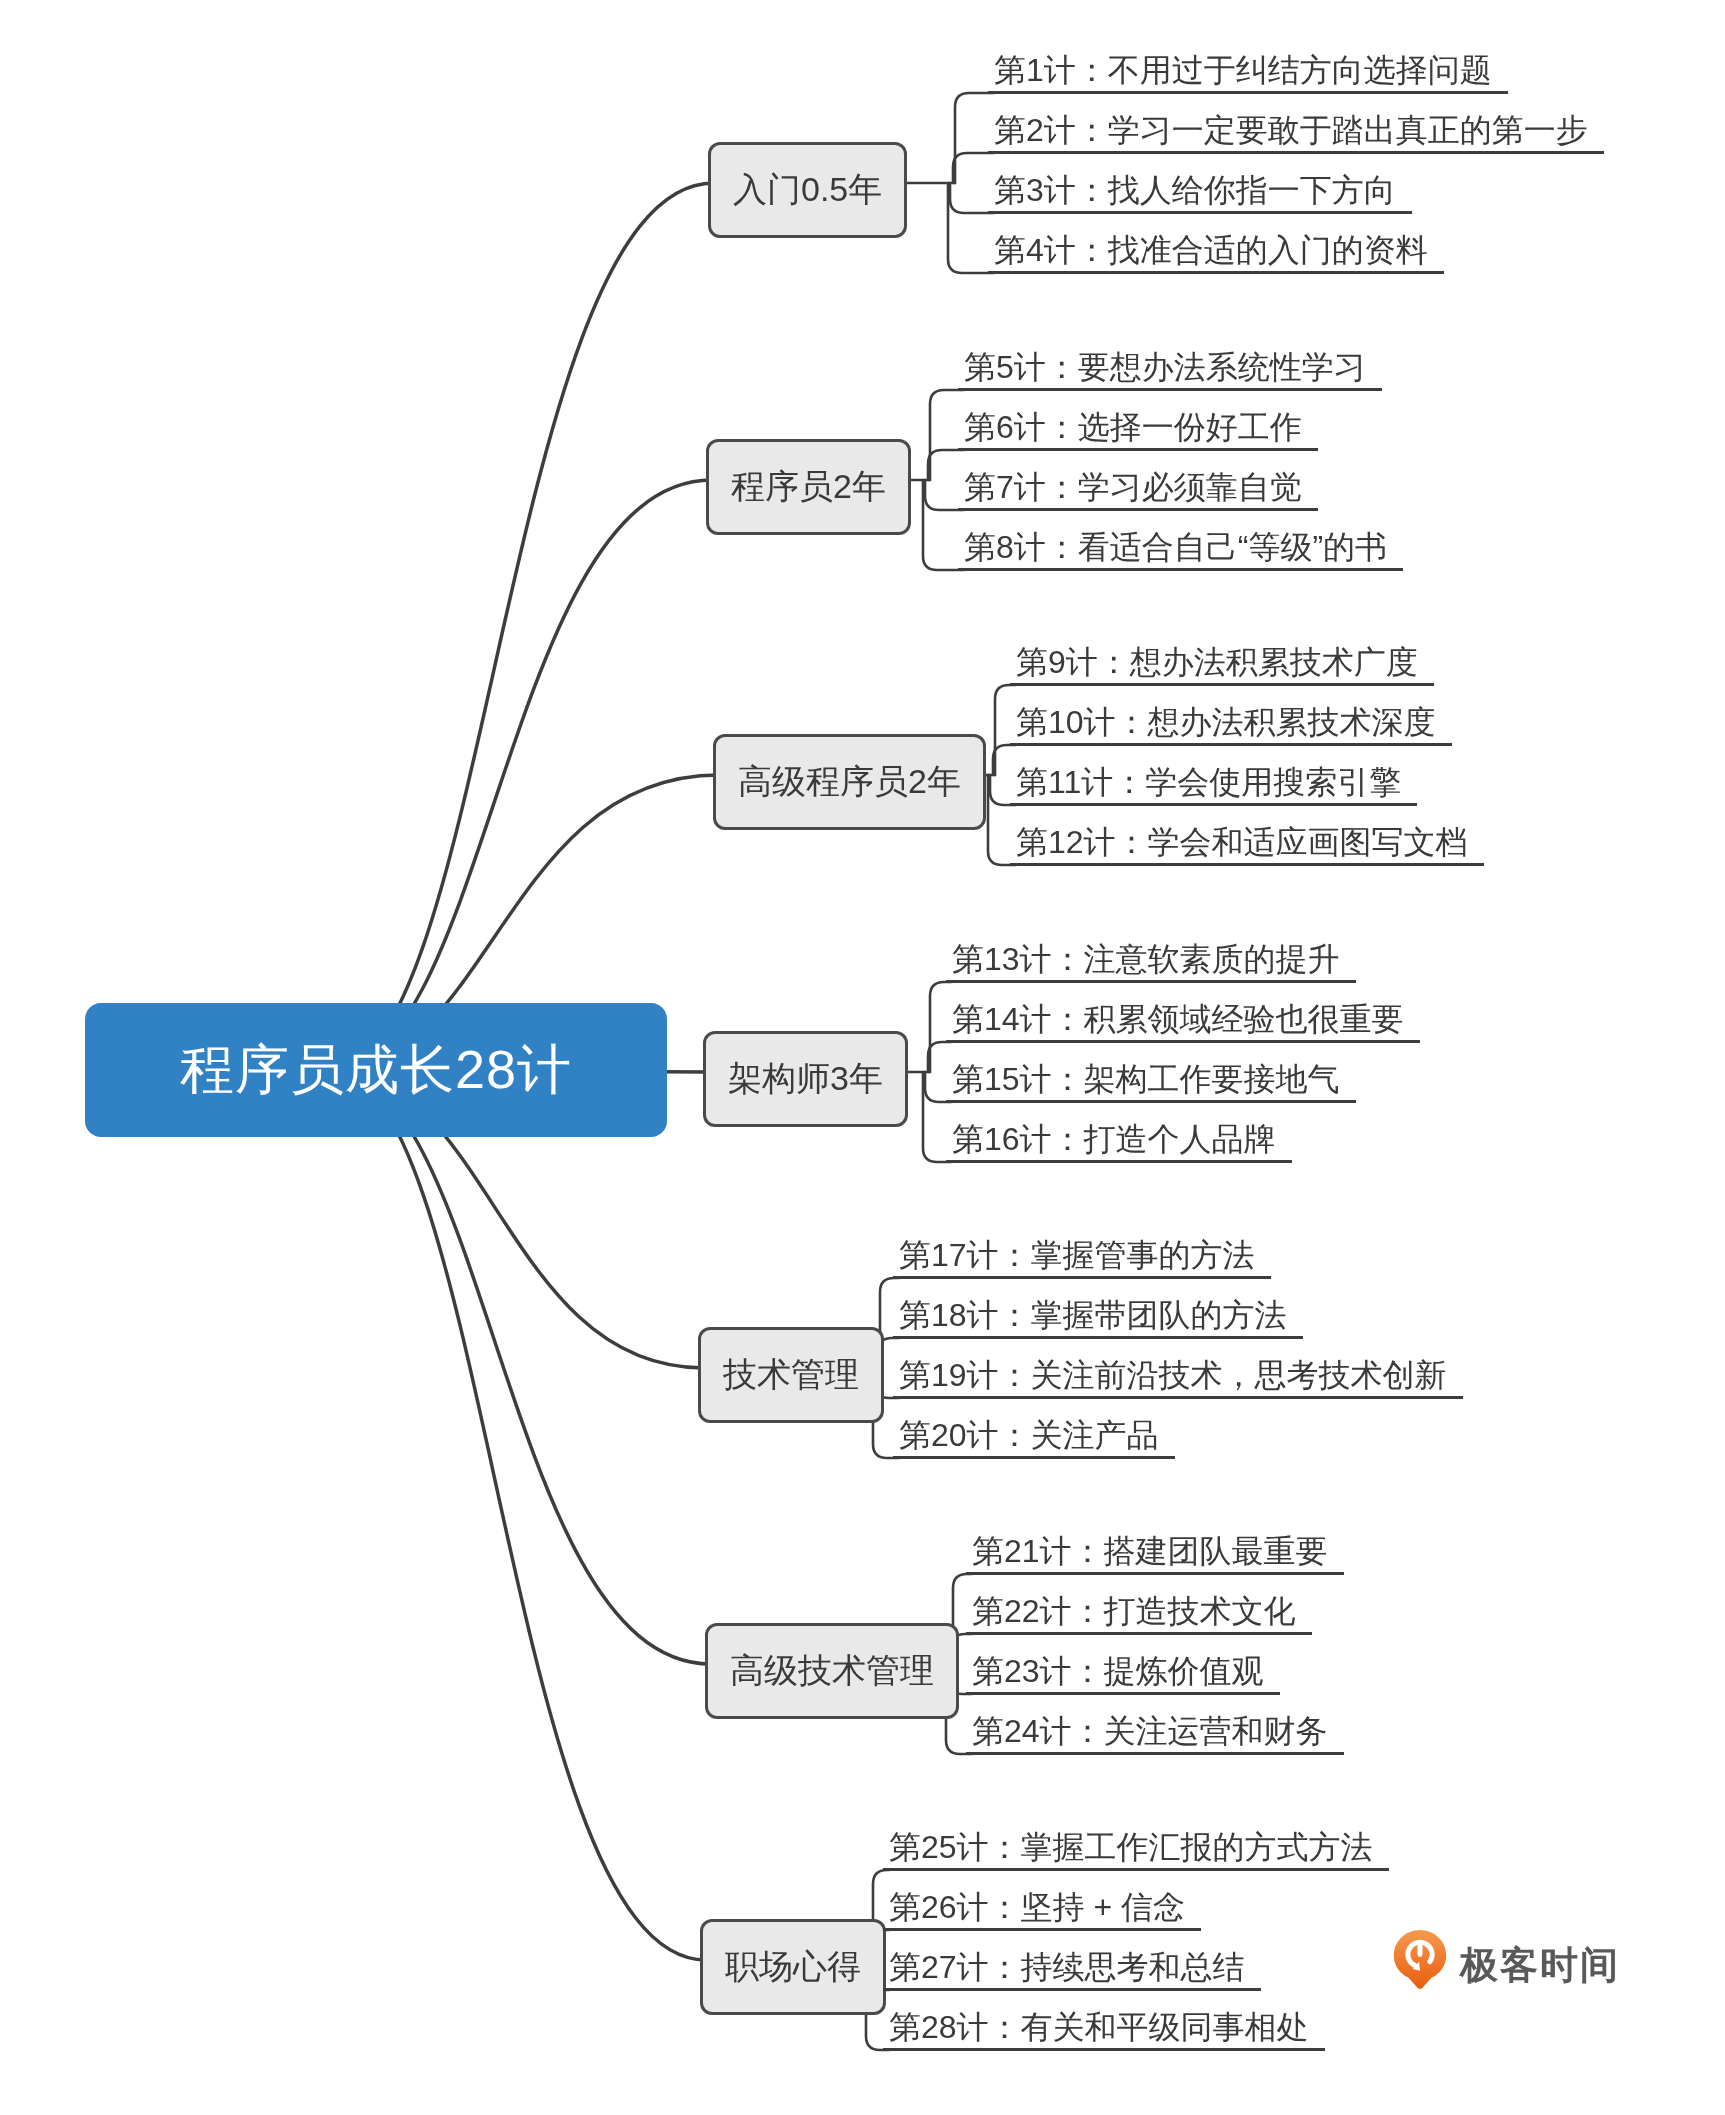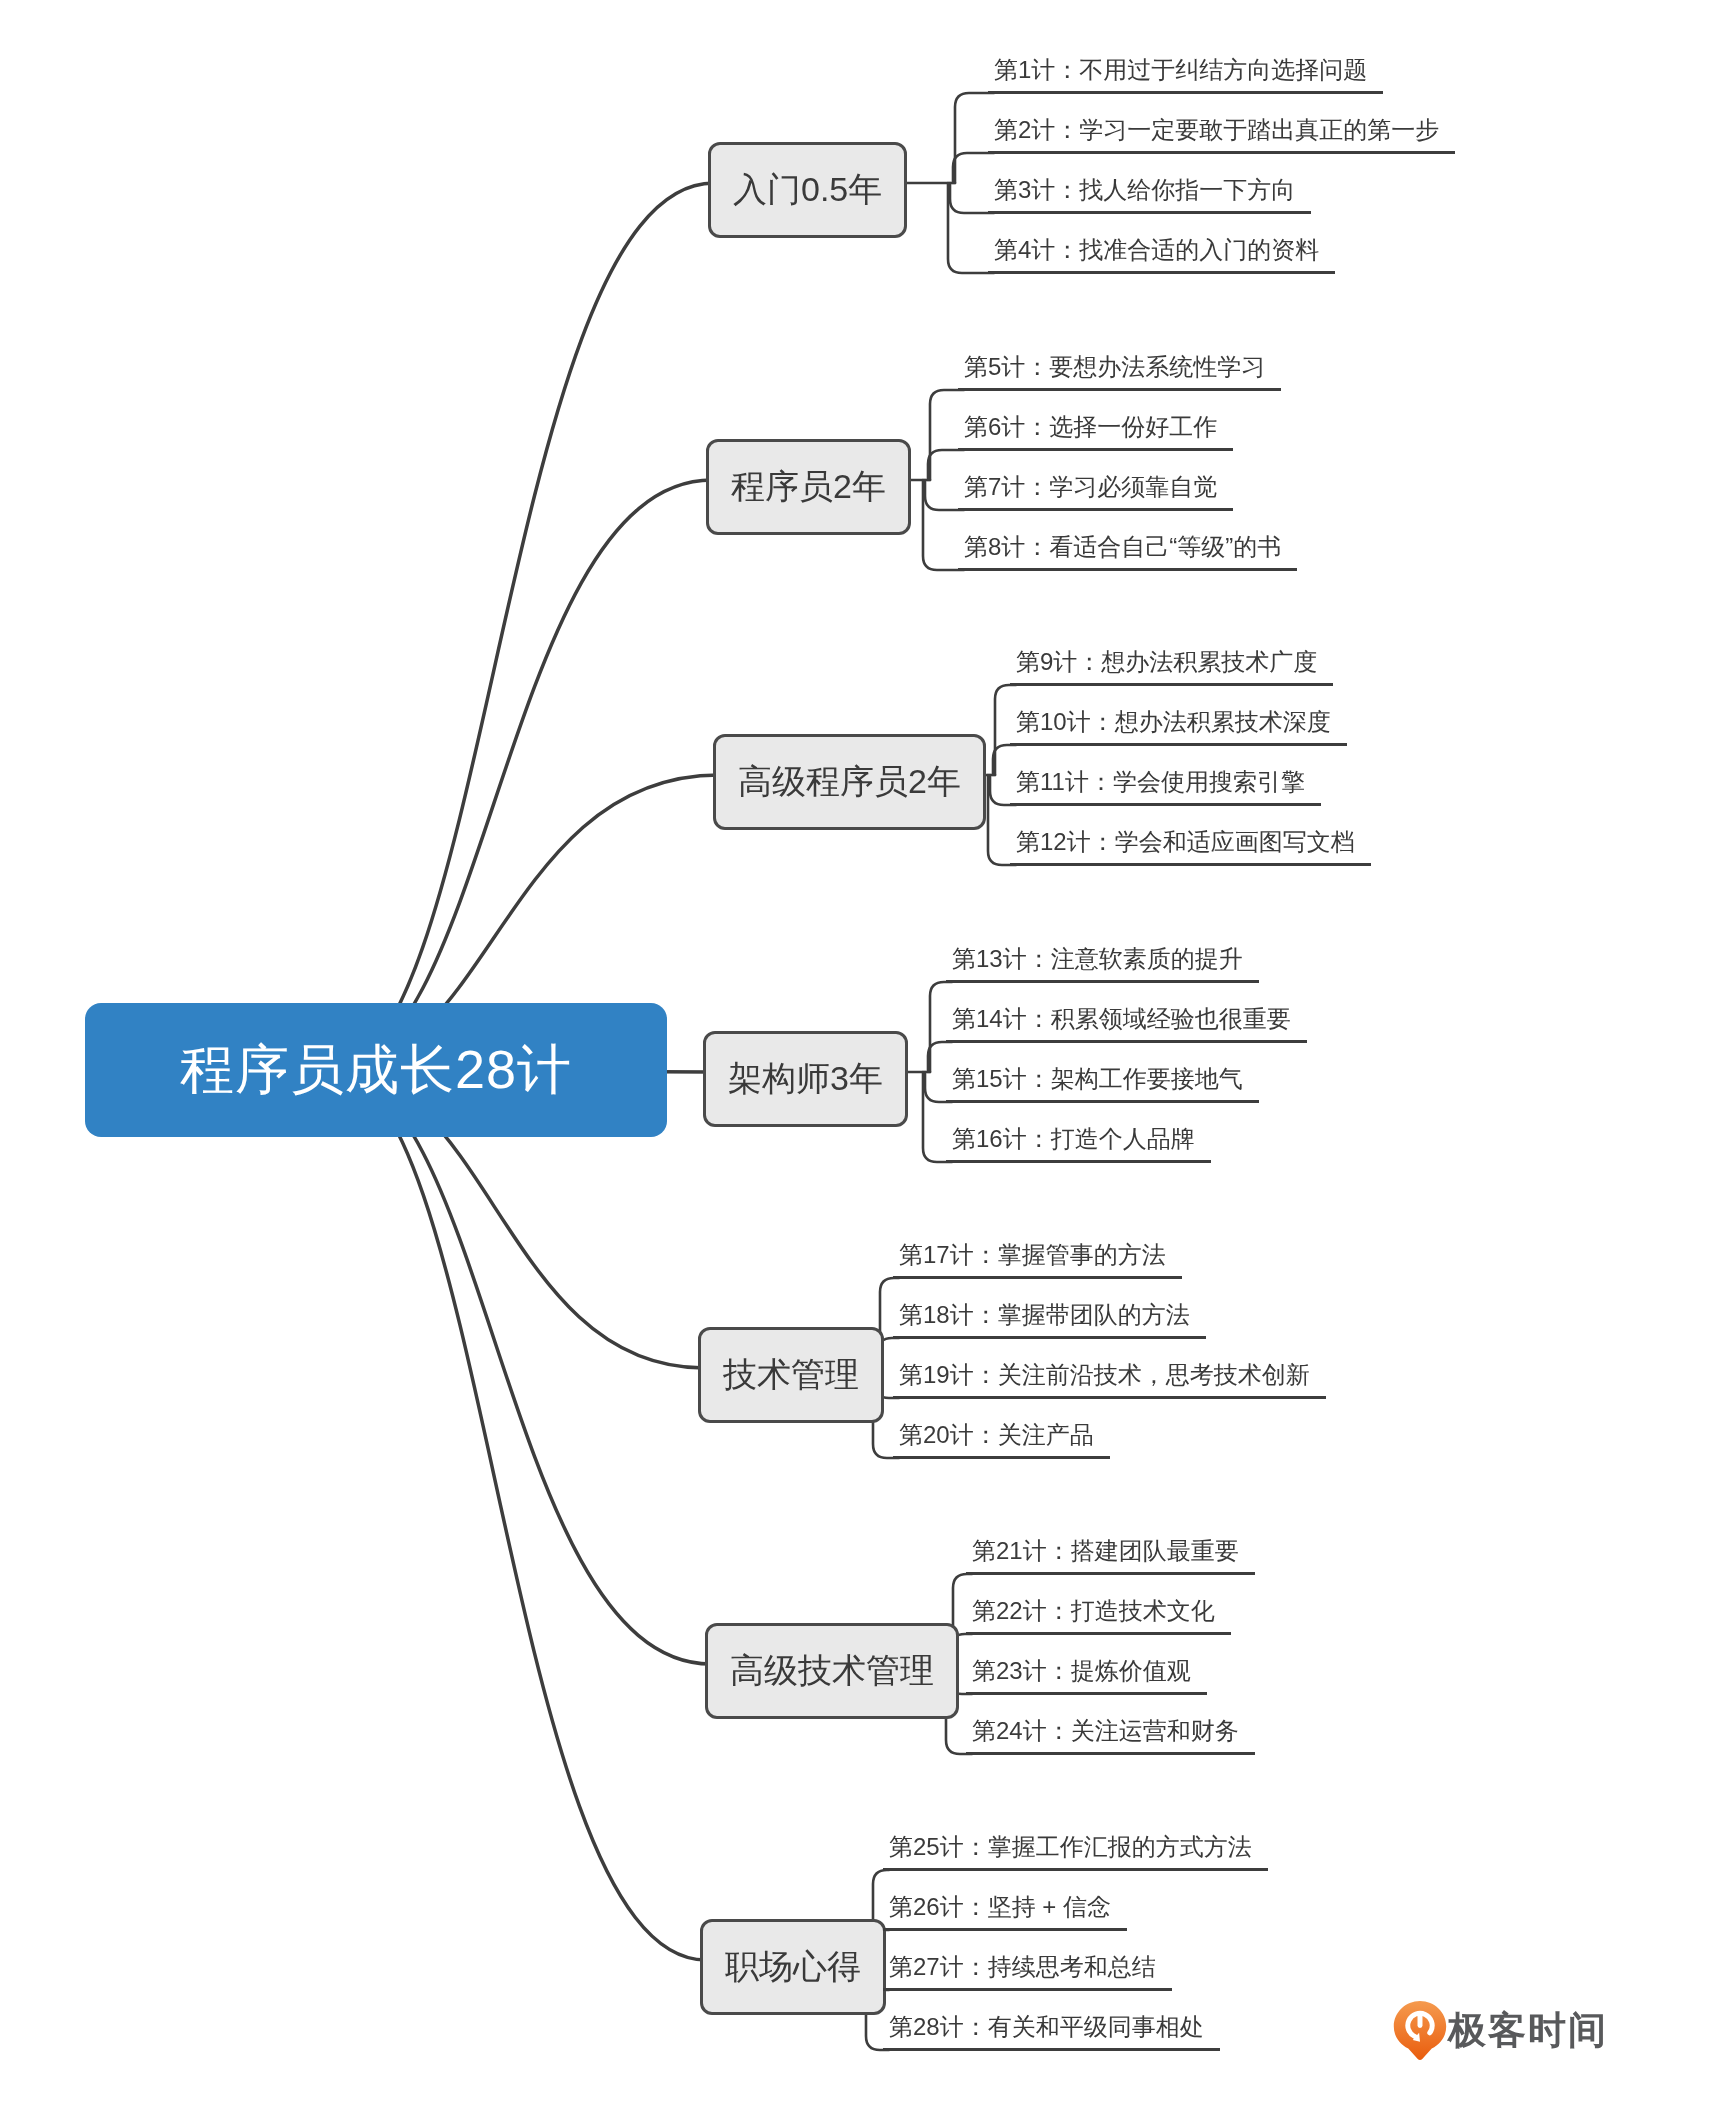--- a/index.html
+++ b/index.html
@@ -15,26 +15,26 @@
     color:#ffffff;font-size:54px;letter-spacing:1px;white-space:nowrap;
   }
   .branch{
     position:absolute;height:96px;box-sizing:border-box;
     background:#E9E9E9;border:3px solid #4A4A4A;border-radius:12px;
     display:flex;align-items:center;padding:0 22px;
     color:#3A3A3A;font-size:34px;white-space:nowrap;
   }
   .leaf{
     position:absolute;box-sizing:border-box;
-    font-size:24px;line-height:30px;color:#3A3A3A;white-space:nowrap;
+    font-size:32px;line-height:30px;color:#3A3A3A;white-space:nowrap;
     padding:0 16px 6px 6px;border-bottom:3px solid #3D3D3D;
   }
   .logo{
-    position:absolute;left:1392px;top:1996px;height:68px;
-    display:flex;align-items:center;gap:0;
+    position:absolute;left:1392px;top:1923px;height:68px;
+    display:flex;align-items:flex-end;gap:12px;
   }
   .logo .wordmark{font-size:38px;font-weight:bold;color:#58595B;letter-spacing:2px;white-space:nowrap;}
 </style>
 </head>
 <body>
 
 <div class="stage">
 
   <svg class="connector-layer" viewBox="0 0 1725 2115" fill="none" stroke="#3D3D3D" stroke-linecap="round">
 

